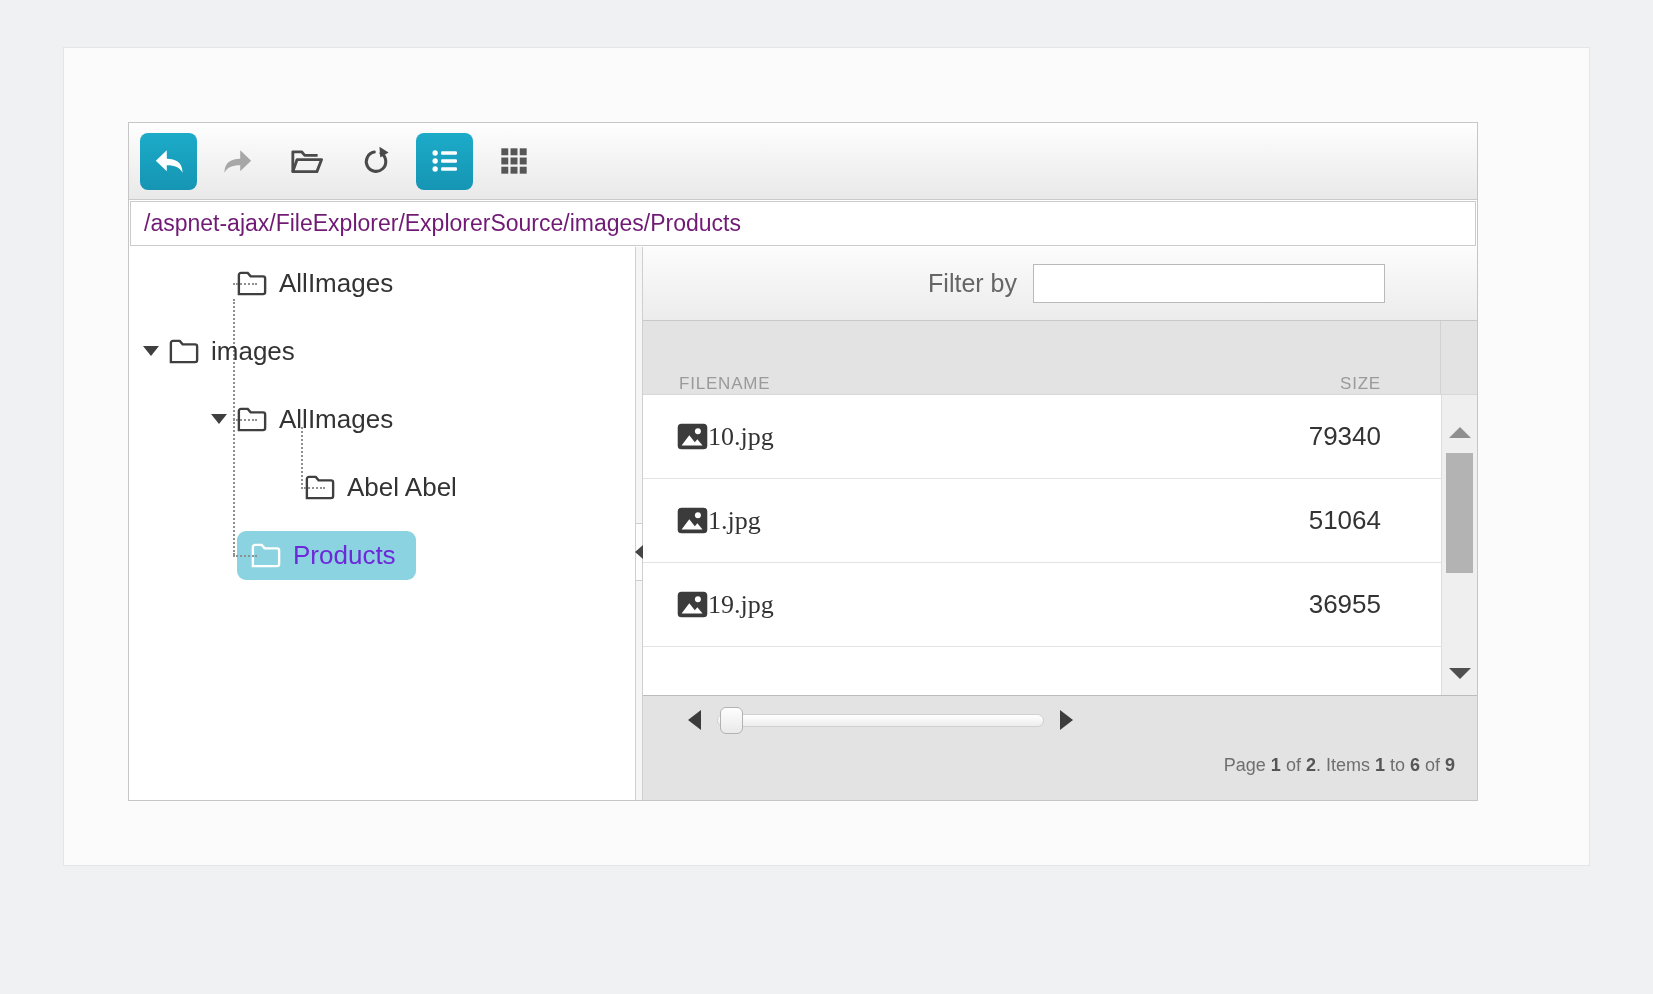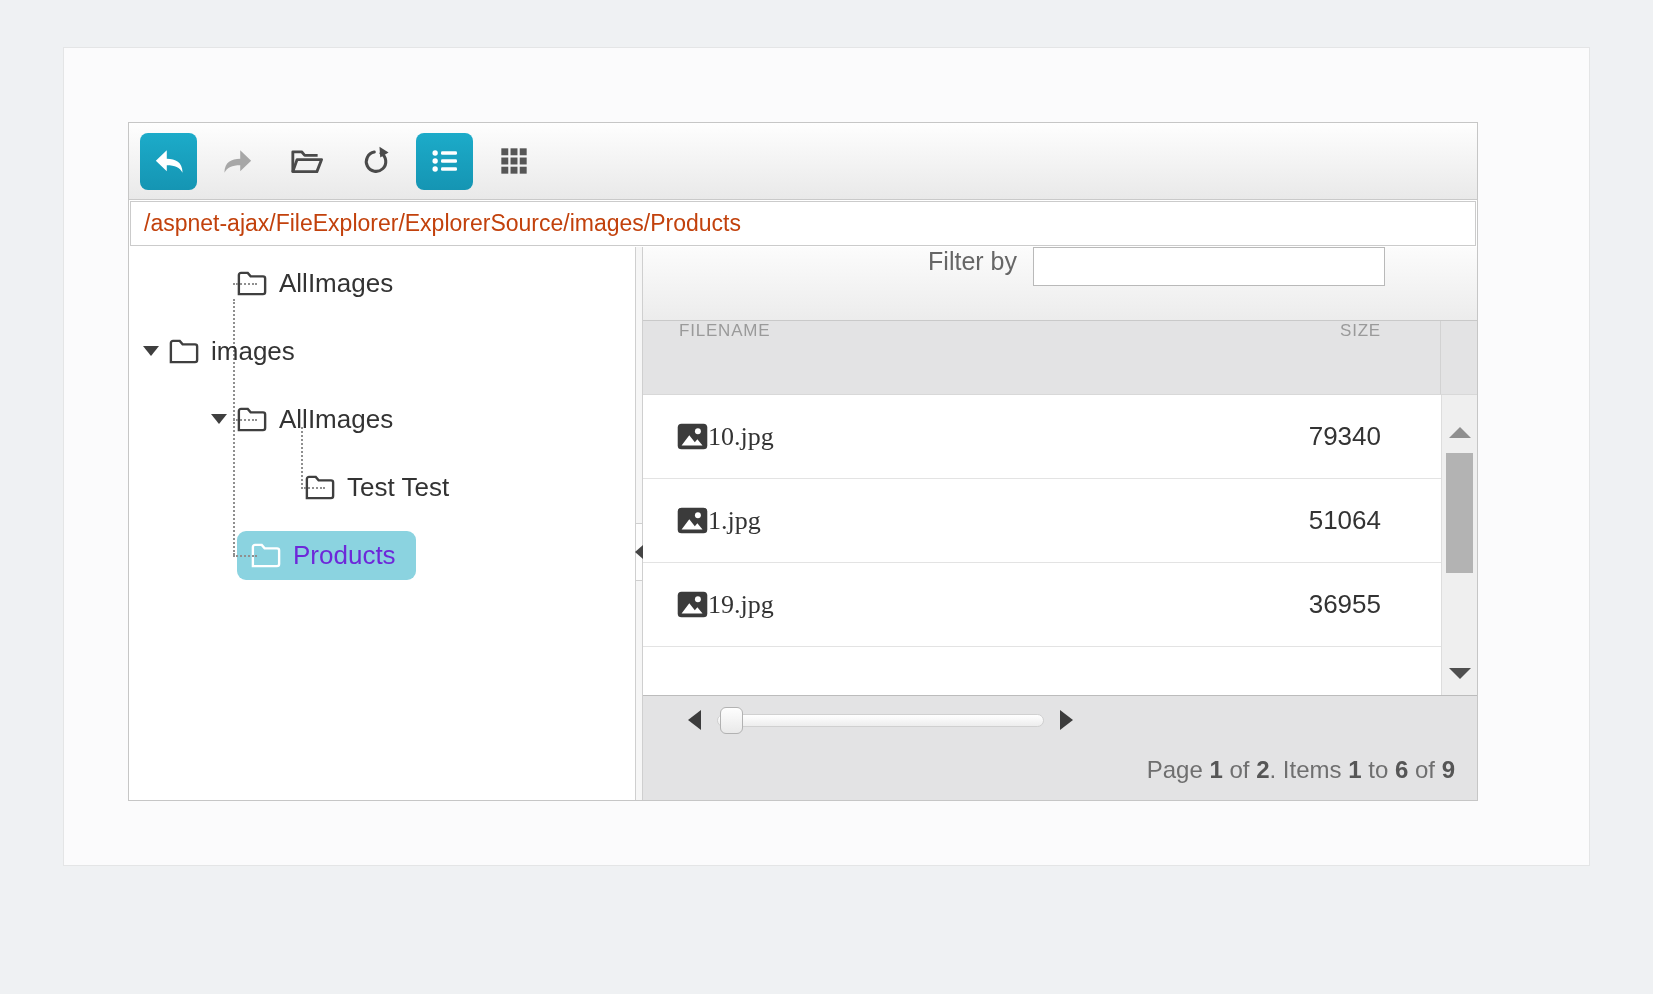--- a/index.html
+++ b/index.html
@@ -18,21 +18,21 @@
     padding-left:11px; background:linear-gradient(#fefefe,#e9e9e9);
     border-bottom:1px solid #c9c9c9; }
   .tb-btn { width:57px; height:57px; border-radius:8px; display:flex;
     align-items:center; justify-content:center; cursor:pointer; }
   .tb-btn.active { background:linear-gradient(#1cabc9,#1595b3); }
   .tb-btn svg { width:34px; height:32px; }
 
   
   .address-row { height:47px; flex:none; padding:1px; }
   .address-input { width:100%; height:100%; border:1px solid #cbcbcb; background:#fff;
-    font-family:inherit; font-size:23px; color:#c2410c; padding:0 0 0 13px; outline:none; }
+    font-family:inherit; font-size:23px; color:#701a75; padding:0 0 0 13px; outline:none; }
 
   
   .content { flex:1; display:flex; min-height:0; }
 
   
   .tree-pane { width:506px; flex:none; background:#fff; position:relative;
     padding-top:2px; overflow:hidden; }
   .t-row { height:68px; display:flex; align-items:center; position:relative;
     font-size:26px; color:#333; cursor:pointer; }
   .t-row.l0 { padding-left:14px; }
@@ -60,29 +60,29 @@
     border-right:1px solid #cfcfcf; position:relative; cursor:col-resize; }
   .split-handle { position:absolute; left:-1px; right:-1px; top:276px; height:58px;
     background:#fdfdfd; border:1px solid #cfcfcf; display:flex; align-items:center;
     justify-content:center; cursor:pointer; }
   .split-handle::before { content:''; width:0; height:0; border-top:7px solid transparent;
     border-bottom:7px solid transparent; border-right:8px solid #454545; }
 
   
   .grid-pane { flex:1; display:flex; flex-direction:column; background:#fff; min-width:0; }
 
-  .filter-bar { height:74px; flex:none; display:flex; align-items:flex-start;
+  .filter-bar { height:74px; flex:none; display:flex; align-items:center;
     justify-content:flex-end; gap:16px; padding-right:92px;
     background:linear-gradient(#fcfcfc,#ececec); border-bottom:1px solid #c9c9c9; }
   .filter-label { font-size:25px; color:#666; }
   .filter-input { width:352px; height:39px; border:1px solid #b9b9b9; background:#fff;
     font-family:inherit; font-size:22px; padding:0 8px; outline:none; }
 
   .grid-header { height:74px; flex:none; background:#e3e3e4; display:flex;
-    align-items:flex-start; padding-left:36px; color:#9a9a9a; font-size:17px;
+    align-items:flex-end; padding-left:36px; color:#9a9a9a; font-size:17px;
     letter-spacing:0.8px; position:relative; border-bottom:1px solid #d8d8d8; }
   .col-filename { flex:1; cursor:pointer; }
   .col-size { width:200px; text-align:right; margin-right:96px; cursor:pointer; }
   .grid-header .hdr-sep { position:absolute; right:36px; top:0; bottom:0;
     border-left:1px solid #d2d2d2; }
 
   .rows-viewport { flex:1; position:relative; overflow:hidden; min-height:0; }
   .g-row { height:84px; display:flex; align-items:center; padding-left:34px;
     padding-right:36px; border-bottom:1px solid #e3e3e3; font-size:26px; color:#333;
     cursor:pointer; }
@@ -109,21 +109,21 @@
   .h-left { width:0; height:0; border-top:10px solid transparent;
     border-bottom:10px solid transparent; border-right:13px solid #3c3c3c; cursor:pointer; }
   .h-track { margin-left:16px; width:327px; height:13px; border:1px solid #d0d0d0;
     border-radius:7px; background:linear-gradient(#fff,#ededed); position:relative;
     cursor:pointer; }
   .h-thumb { position:absolute; left:2px; top:-8px; width:23px; height:27px;
     background:linear-gradient(#fefefe,#e9e9e9); border:1px solid #b2b2b2;
     border-radius:6px; cursor:grab; }
   .h-right { margin-left:16px; width:0; height:0; border-top:10px solid transparent;
     border-bottom:10px solid transparent; border-left:13px solid #3c3c3c; cursor:pointer; }
-  .pager { position:absolute; right:22px; bottom:16px; font-size:24px; color:#6f6f6f; }
+  .pager { position:absolute; right:22px; bottom:24px; font-size:18px; color:#6f6f6f; }
   .pager b { color:#565656; }
 
   .icon-dark { fill:none; stroke:#4a4a4a; stroke-width:2; stroke-linejoin:round; }
 </style>
 </head>
 <body>
 
 <div class="card">
   <div class="explorer">
 
@@ -205,21 +205,21 @@
             <svg class="folder" viewBox="0 0 24 20">
               <path d="M1.5 18.5 V3.2 A1.7 1.7 0 0 1 3.2 1.5 H8.6 L10.9 4.3 H20.8 A1.7 1.7 0 0 1 22.5 6 V16.8 A1.7 1.7 0 0 1 20.8 18.5 Z"></path>
             </svg>
             <span class="t-label">AllImages</span>
           </div>
           <div class="t-row l2 child">
             <span class="expander empty"></span>
             <svg class="folder" viewBox="0 0 24 20">
               <path d="M1.5 18.5 V3.2 A1.7 1.7 0 0 1 3.2 1.5 H8.6 L10.9 4.3 H20.8 A1.7 1.7 0 0 1 22.5 6 V16.8 A1.7 1.7 0 0 1 20.8 18.5 Z"></path>
             </svg>
-            <span class="t-label">Test Test</span>
+            <span class="t-label">Abel Abel</span>
           </div>
           <div class="t-row l1 child">
             <span class="expander empty"></span>
             <span class="pill">
               <svg class="folder" viewBox="0 0 24 20">
                 <path d="M1.5 18.5 V3.2 A1.7 1.7 0 0 1 3.2 1.5 H8.6 L10.9 4.3 H20.8 A1.7 1.7 0 0 1 22.5 6 V16.8 A1.7 1.7 0 0 1 20.8 18.5 Z"></path>
               </svg>
               <span class="t-label">Products</span>
             </span>
           </div>

